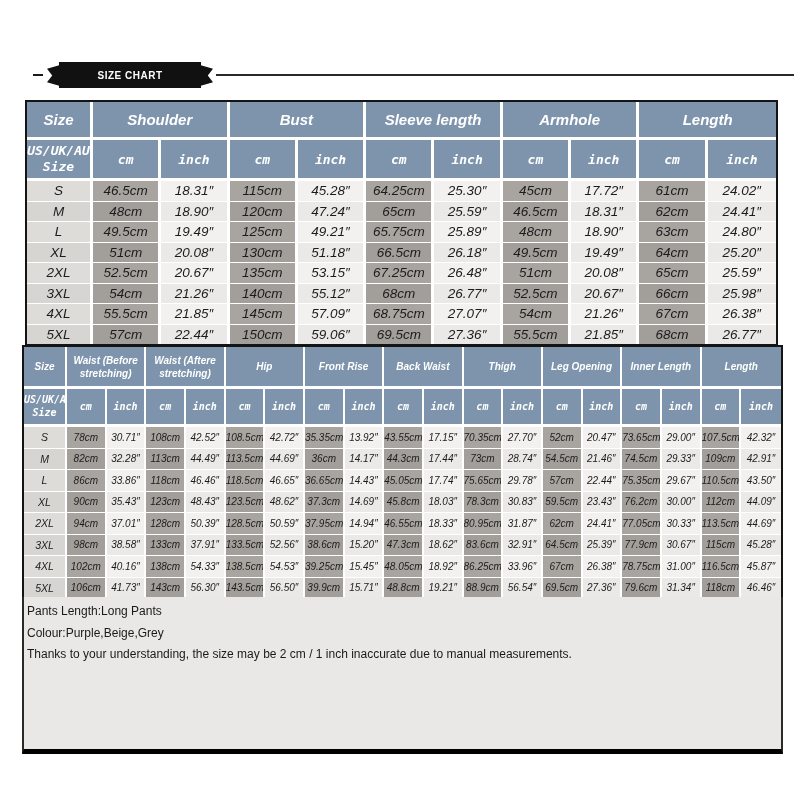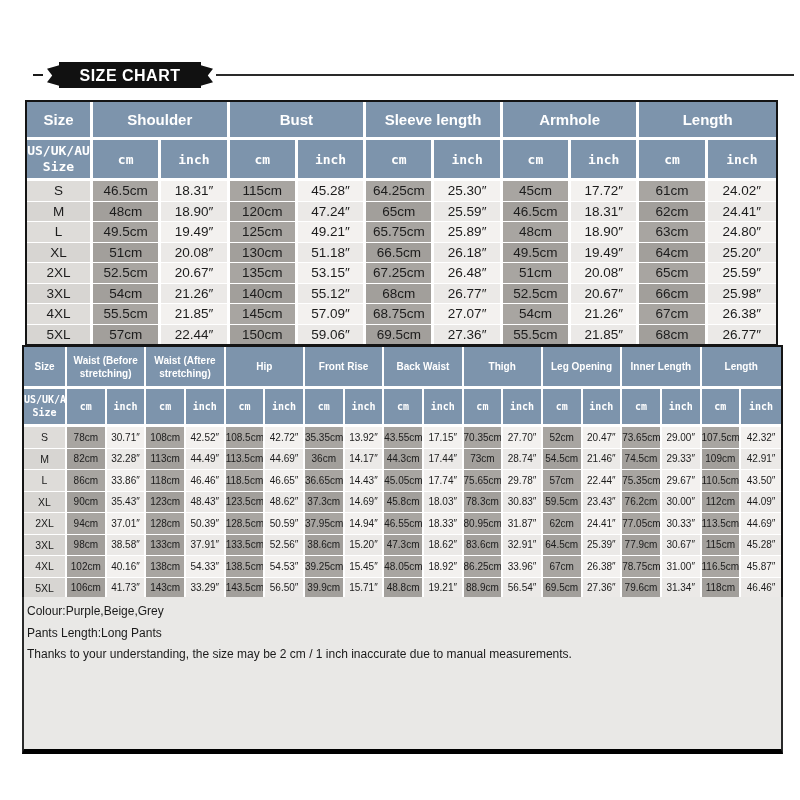--- a/index.html
+++ b/index.html
@@ -8,29 +8,29 @@
     font-family:"Liberation Sans",sans-serif;
   }
   
   .banner{position:absolute;top:62px;left:0;width:800px;height:26px}
   .banner .dash{position:absolute;left:33px;top:12px;width:10px;height:2px;background:#1a1a1a}
   .banner .tail{position:absolute;top:3px;width:13px;height:21px;background:#111}
   .banner .tail.l{left:47px;clip-path:polygon(100% 0,100% 100%,0 82%,40% 50%,0 18%)}
   .banner .tail.r{left:200px;clip-path:polygon(0 0,0 100%,100% 82%,60% 50%,100% 18%)}
   .banner .plate{
     position:absolute;left:59px;top:0;width:142px;height:26px;background:#111;
-    color:#fff;text-align:center;line-height:27px;font-weight:bold;font-size:16px;
+    color:#fff;text-align:center;line-height:27px;font-weight:bold;font-size:10px;
     letter-spacing:.5px;font-stretch:condensed;
   }
   .banner .rule{position:absolute;left:216px;right:6px;top:12px;height:2px;background:#2a2a2a}
 
   
   table.sizetbl{
     position:absolute;border-collapse:separate;border-spacing:0;table-layout:fixed;
-    border:2px solid #141414;background:#86efac;
+    border:2px solid #141414;background:#86efac;font-style:italic;
   }
   .sizetbl th,.sizetbl td{
     padding:0;text-align:center;vertical-align:middle;overflow:hidden;white-space:nowrap;
   }
   .sizetbl th{
     background:#7d94ac;color:#fff;border-right:3px solid #fff;border-bottom:3px solid #fff;
     font-weight:bold;
   }
   .sizetbl th:last-child{border-right:none}
   .sizetbl thead tr:nth-child(2) th{border-bottom:3px solid #fff}
@@ -432,36 +432,36 @@
         <td class="cm">78.75cm</td>
         <td class="inch">31.00″</td>
         <td class="cm">116.5cm</td>
         <td class="inch">45.87″</td>
       </tr>
       <tr>
         <td class="rowlabel">5XL</td>
         <td class="cm">106cm</td>
         <td class="inch">41.73″</td>
         <td class="cm">143cm</td>
-        <td class="inch">33.29″</td>
+        <td class="inch">56.30″</td>
         <td class="cm">143.5cm</td>
         <td class="inch">56.50″</td>
         <td class="cm">39.9cm</td>
         <td class="inch">15.71″</td>
         <td class="cm">48.8cm</td>
         <td class="inch">19.21″</td>
         <td class="cm">88.9cm</td>
         <td class="inch">56.54″</td>
         <td class="cm">69.5cm</td>
         <td class="inch">27.36″</td>
         <td class="cm">79.6cm</td>
         <td class="inch">31.34″</td>
         <td class="cm">118cm</td>
         <td class="inch">46.46″</td>
       </tr>
     </tbody>
   </table>
 
 <div class="notes">
+  <div class="line">Pants Length:Long Pants</div>
   <div class="line">Colour:Purple,Beige,Grey</div>
-  <div class="line">Pants Length:Long Pants</div>
   <div class="line">Thanks to your understanding, the size may be 2 cm / 1 inch inaccurate due to manual measurements.</div>
 </div>
 
 </body></html>

